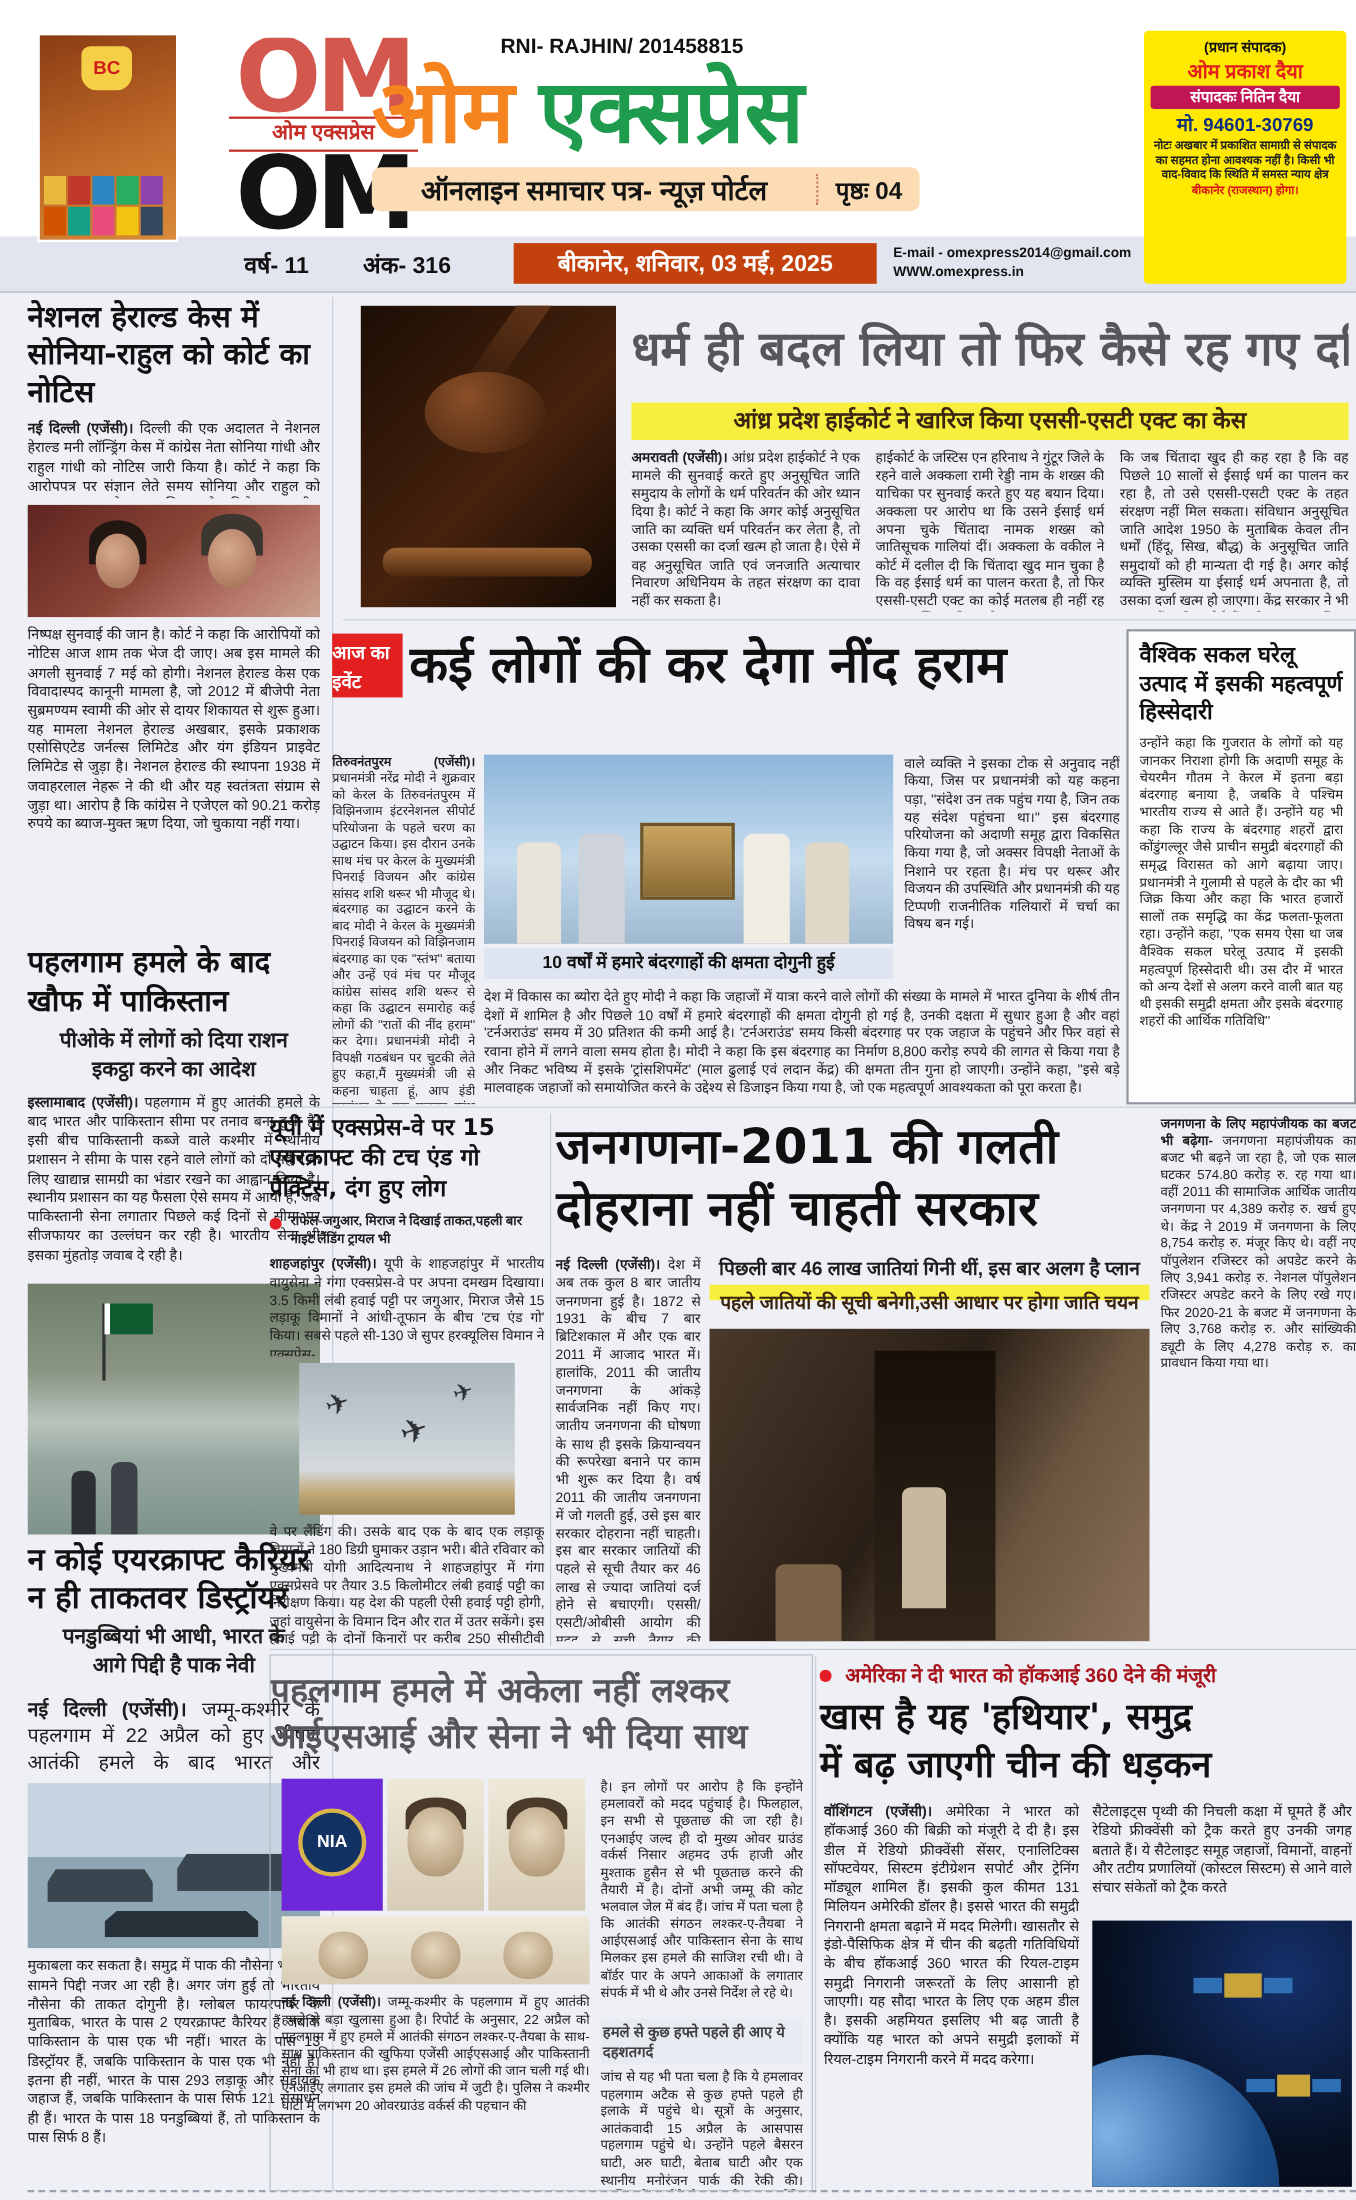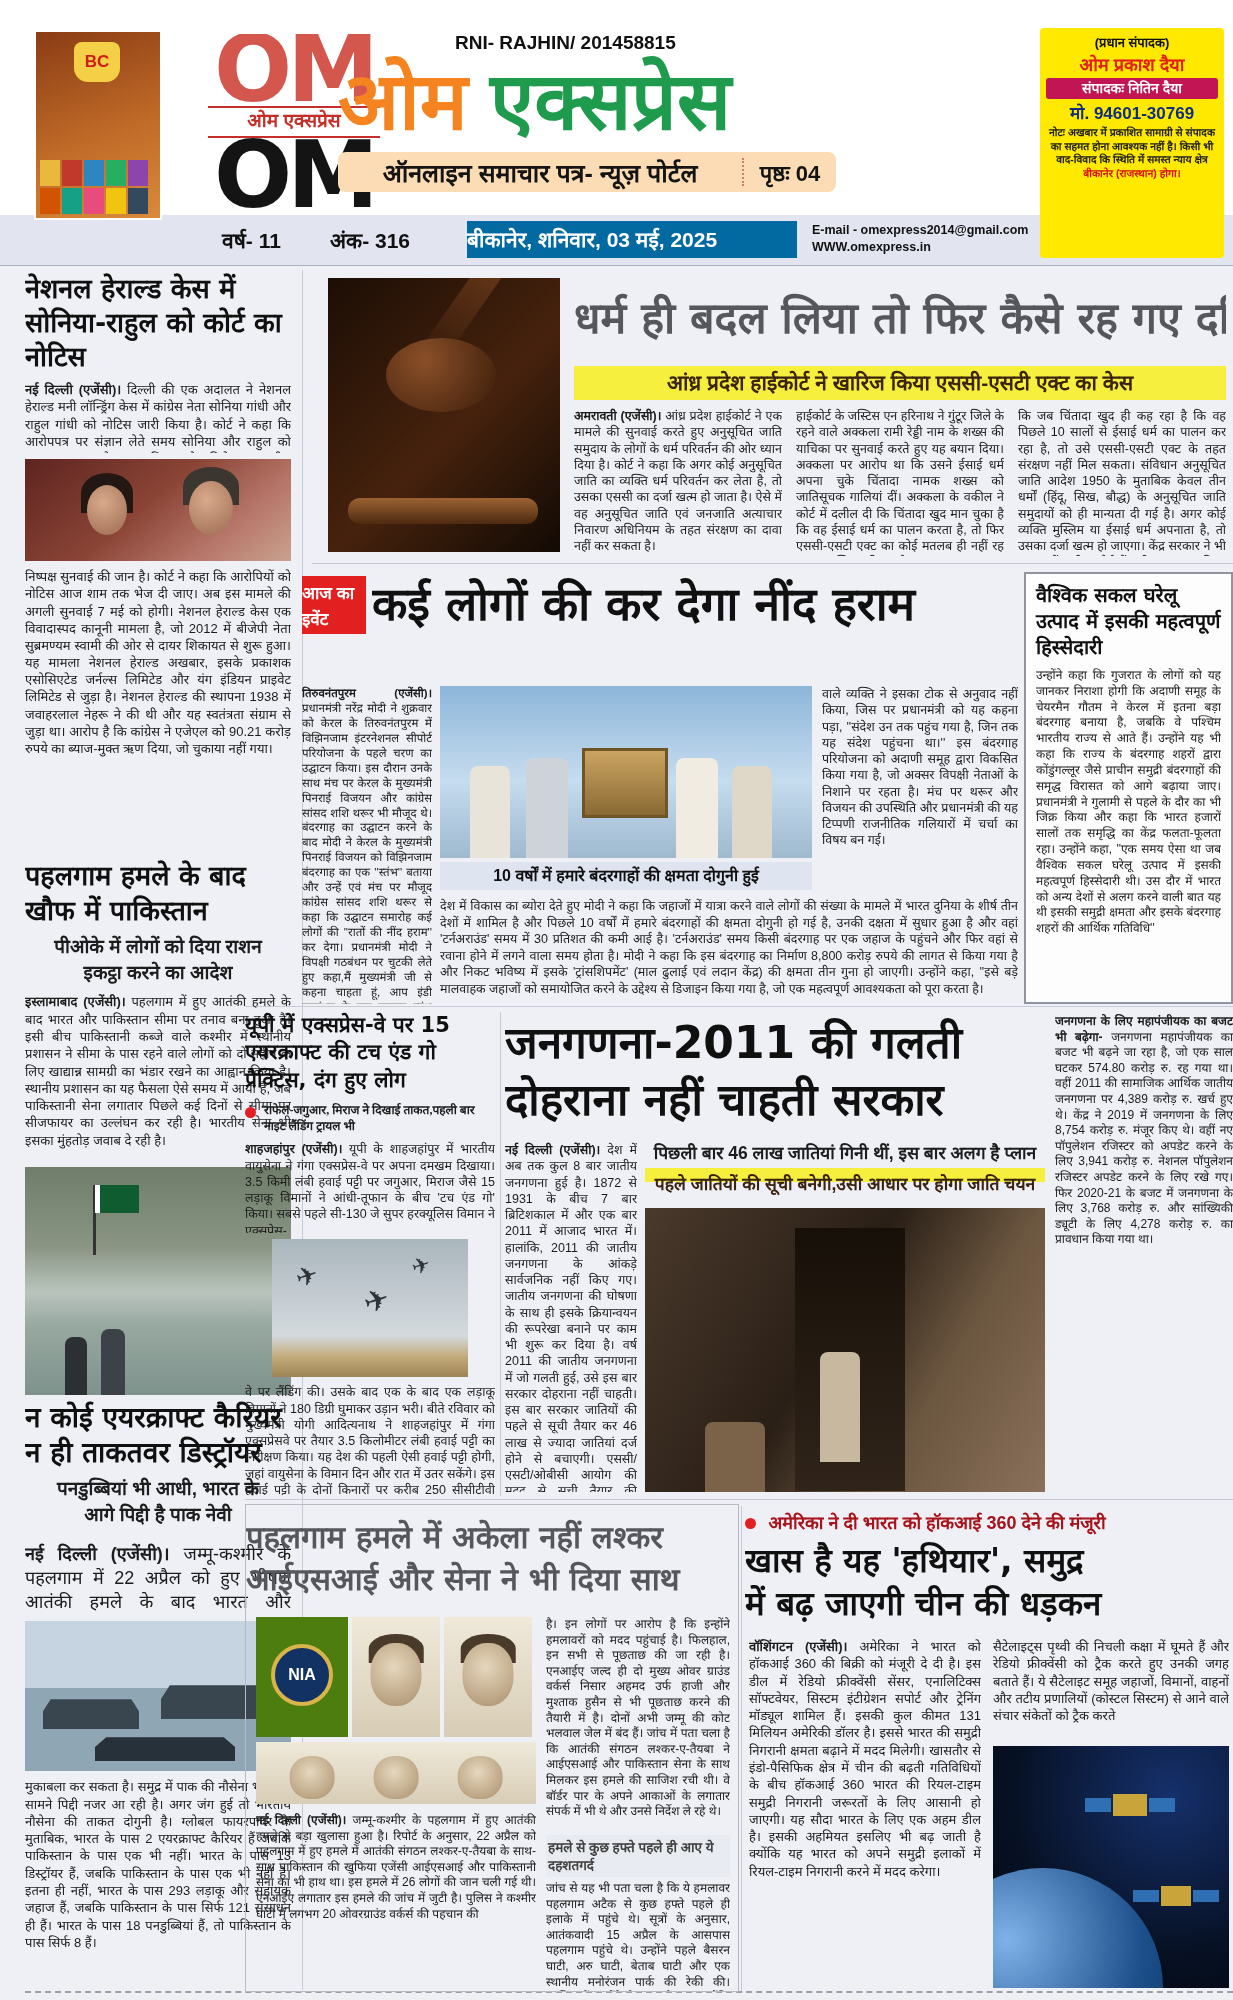--- a/index.html
+++ b/index.html
@@ -35,22 +35,22 @@
   .tag-page{width:92px;text-align:center;font-weight:bold;font-size:22px;color:#141414;}
   .ed-box{left:1040px;top:28px;width:184px;height:230px;background:#ffe900;border-radius:4px;
     text-align:center;padding:5px 6px;box-sizing:border-box;overflow:hidden;}
   .ed-t1{font-weight:bold;font-size:13px;color:#111;}
   .ed-t2{font-weight:bold;font-size:18px;color:#e3201b;margin:1px 0;}
   .ed-band{background:#c21654;color:#fff;font-weight:bold;font-size:14px;line-height:21px;border-radius:3px;margin:2px 0;}
   .ed-mob{font-weight:bold;font-size:17px;color:#0f2e7e;margin:2px 0;}
   .ed-note{font-weight:bold;font-size:10.5px;line-height:1.3;color:#222;}
   .ed-note-red{color:#d91414;}
   .vol{top:226px;font-weight:bold;font-size:21px;color:#111;}
-  .date-box{left:467px;top:221px;width:330px;height:37px;background:#0369a1;color:#fff;
-    font-weight:bold;font-size:21px;line-height:37px;}
+  .date-box{left:467px;top:221px;width:330px;height:37px;background:#c2410c;color:#fff;
+    text-align:center;font-weight:bold;font-size:21px;line-height:37px;}
   .email-blk{left:812px;top:222px;width:235px;font-weight:bold;font-size:12.5px;line-height:1.35;color:#111;}
   
   .vrule,.hrule{background:#c6cad6;}
   
   .hl-black{font-family:"DejaVu Sans",sans-serif;font-weight:bold;color:#101010;}
   .hl-grey{font-family:"DejaVu Sans",sans-serif;font-weight:bold;color:#55575d;}
   
   .art{box-sizing:border-box;overflow:hidden;}
   .sub-bold{font-weight:bold;color:#1d1d1d;text-align:center;}
   .yellow-bar{background:#f6ef3d;font-weight:bold;color:#3a2410;text-align:center;}
@@ -70,21 +70,21 @@
   .award{position:absolute;background:linear-gradient(#caa461,#8a6a34);border:3px solid #6e5526;}
   .ph-pok{background:linear-gradient(#6f7d6a 0%,#8a9584 35%,#b9c4bd 55%,#97a8a0 70%,#7e938c);}
   .pok-flag{position:absolute;left:70px;top:18px;width:44px;height:28px;background:linear-gradient(90deg,#fff 0 12%,#0e5c2f 12%);}
   .pok-pole{position:absolute;left:68px;top:18px;width:3px;height:70px;background:#333;}
   .ph-ships{background:linear-gradient(#c6d3e0 0 45%,#8fa6b5 45% 100%);}
   .ship{position:absolute;background:#39454f;clip-path:polygon(0 40%,8% 0,92% 0,100% 40%,100% 100%,0 100%);}
   .ph-air{background:linear-gradient(#aab6bd,#d4dade 70%,#c2a877 86%,#9c8557);}
   .jet{position:absolute;color:#2e3338;transform:rotate(-18deg);}
   .ph-census{background:linear-gradient(120deg,#4a392c,#2a1f16 45%,#6b5640 70%,#8a705a);}
   .door{position:absolute;left:150px;top:20px;width:110px;height:263px;background:linear-gradient(#171008,#30241a);}
-  .ph-nia{background:#4d7c0f;display:flex;align-items:center;justify-content:center;flex-direction:column;color:#fff;}
+  .ph-nia{background:#6d28d9;display:flex;align-items:center;justify-content:center;flex-direction:column;color:#fff;}
   .nia-ring{width:54px;height:54px;border:4px solid #d8b44a;border-radius:50%;display:flex;align-items:center;justify-content:center;
     font-weight:bold;font-size:16px;color:#fff;margin-bottom:4px;background:#123263;}
   .ph-sketch{background:linear-gradient(#efe9da,#d8cdb6);position:relative;}
   .sk-face{position:absolute;left:50%;top:22%;transform:translateX(-50%);width:58%;height:52%;border-radius:46%;
     background:radial-gradient(circle at 45% 38%,#e6d7bd,#a98f6c);}
   .sk-hair{position:absolute;left:50%;top:14%;transform:translateX(-50%);width:62%;height:24%;border-radius:50% 50% 0 0;background:#4a3a2a;}
   .ph-sat{background:radial-gradient(circle at 75% 20%,#15306b,#071124 60%,#02060f);}
   .earth{position:absolute;left:-70px;bottom:-120px;width:240px;height:240px;border-radius:50%;
     background:radial-gradient(circle at 35% 30%,#7fb2e8,#1c4f8a 60%,#0b2b52);}
   .sat{position:absolute;background:#c9a43a;}

